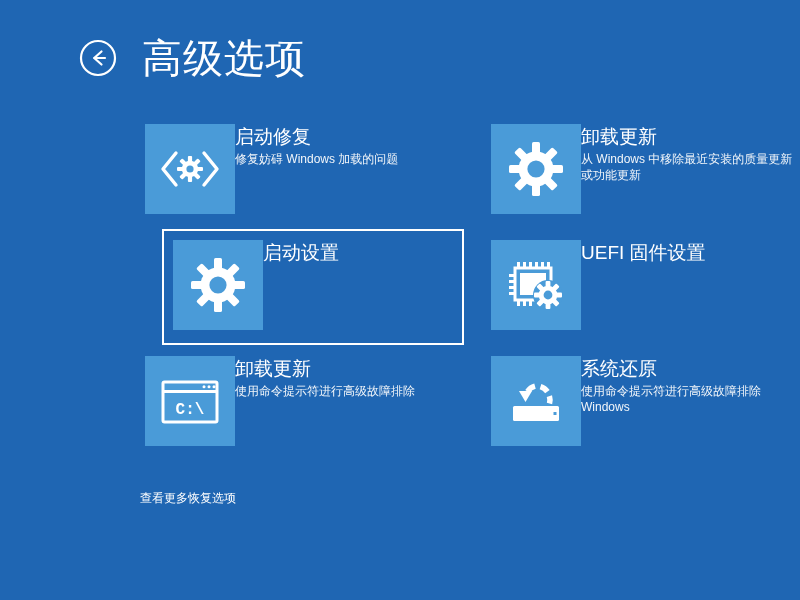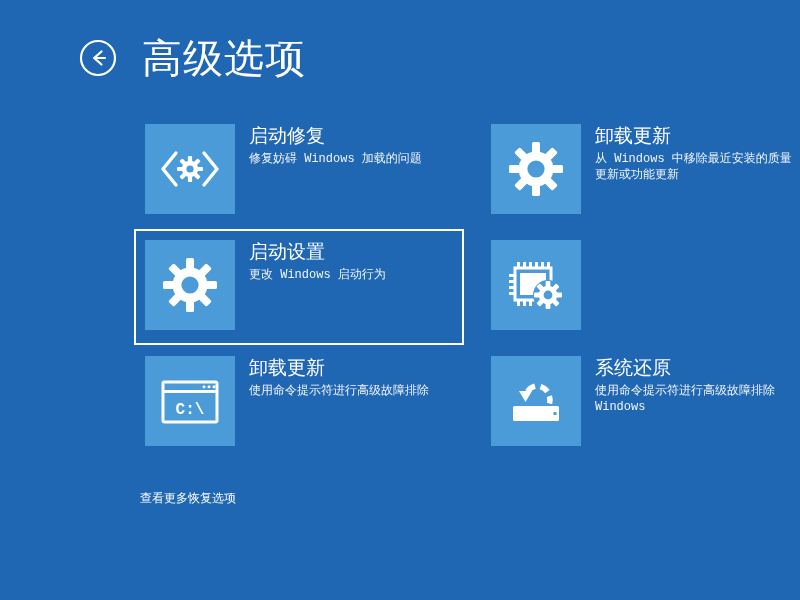--- a/index.html
+++ b/index.html
@@ -65,39 +65,38 @@
     display: flex;
     align-items: flex-start;
     height: 116px;
     padding: 9px;
     border: 2px solid transparent;
     cursor: pointer;
   }
 
   .tile.focused {
     border-color: #ffffff;
+    margin-left: 28px;
   }
 
   .tile-icon {
     flex: 0 0 90px;
     width: 90px;
     height: 90px;
     background: #4a9bd8;
     display: flex;
     align-items: center;
     justify-content: center;
   }
 
   .tile-icon svg { display: block; }
 
   .tile-text {
-    padding-left: 14px;
     padding-top: 1px;
     min-width: 0;
-    font-family: Liberation Mono, monospace;
   }
 
   .tile-title {
     font-size: 19px;
     font-weight: 300;
     line-height: 24px;
     color: #ffffff;
     white-space: nowrap;
   }
 
@@ -179,21 +178,20 @@
               <rect x="-27" y="-4" width="13" height="8" rx="1.6" transform="rotate(45)"></rect>
               <rect x="14" y="-4" width="13" height="8" rx="1.6" transform="rotate(45)"></rect>
             </g>
             <circle cx="0" cy="0" r="17.5" fill="#ffffff"></circle>
             <circle cx="0" cy="0" r="8.6" fill="#4a9bd8"></circle>
           </g>
         </svg>
       </div>
       <div class="tile-text">
         <div class="tile-title">启动设置</div>
-        <div class="tile-desc">更改 Windows 启动行为</div>
       </div>
     </div>
 
     <div class="tile">
       <div class="tile-icon">
         <svg width="60" height="50" viewBox="0 0 60 50">
           <rect x="3" y="6" width="54" height="40" rx="1.5" fill="none" stroke="#ffffff" stroke-width="3"></rect>
           <line x1="3" y1="15.5" x2="57" y2="15.5" stroke="#ffffff" stroke-width="3"></line>
           <circle cx="44" cy="10.8" r="1.5" fill="#ffffff"></circle>
           <circle cx="49" cy="10.8" r="1.5" fill="#ffffff"></circle>
@@ -271,20 +269,21 @@
               <rect x="-2.4" y="6.5" width="4.8" height="7.5" rx="1" transform="rotate(45)"></rect>
               <rect x="-14" y="-2.4" width="7.5" height="4.8" rx="1" transform="rotate(45)"></rect>
               <rect x="6.5" y="-2.4" width="7.5" height="4.8" rx="1" transform="rotate(45)"></rect>
             </g>
             <circle cx="0" cy="0" r="9.3" fill="#ffffff"></circle>
             <circle cx="0" cy="0" r="4.4" fill="#4a9bd8"></circle>
           </g>
         </svg>
       </div>
       <div class="tile-text">
+        <div class="tile-title">UEFI 固件设置</div>
       </div>
     </div>
 
     <div class="tile">
       <div class="tile-icon">
         <svg width="62" height="56" viewBox="0 0 62 56">
 
           <g fill="none" stroke="#ffffff" stroke-width="5.5" stroke-linecap="butt">
             <path d="M22.5 18.5 A13.5 13.5 0 0 1 30 13.2"></path>
             <path d="M35.5 13.6 A13.5 13.5 0 0 1 42.4 18.6"></path>

